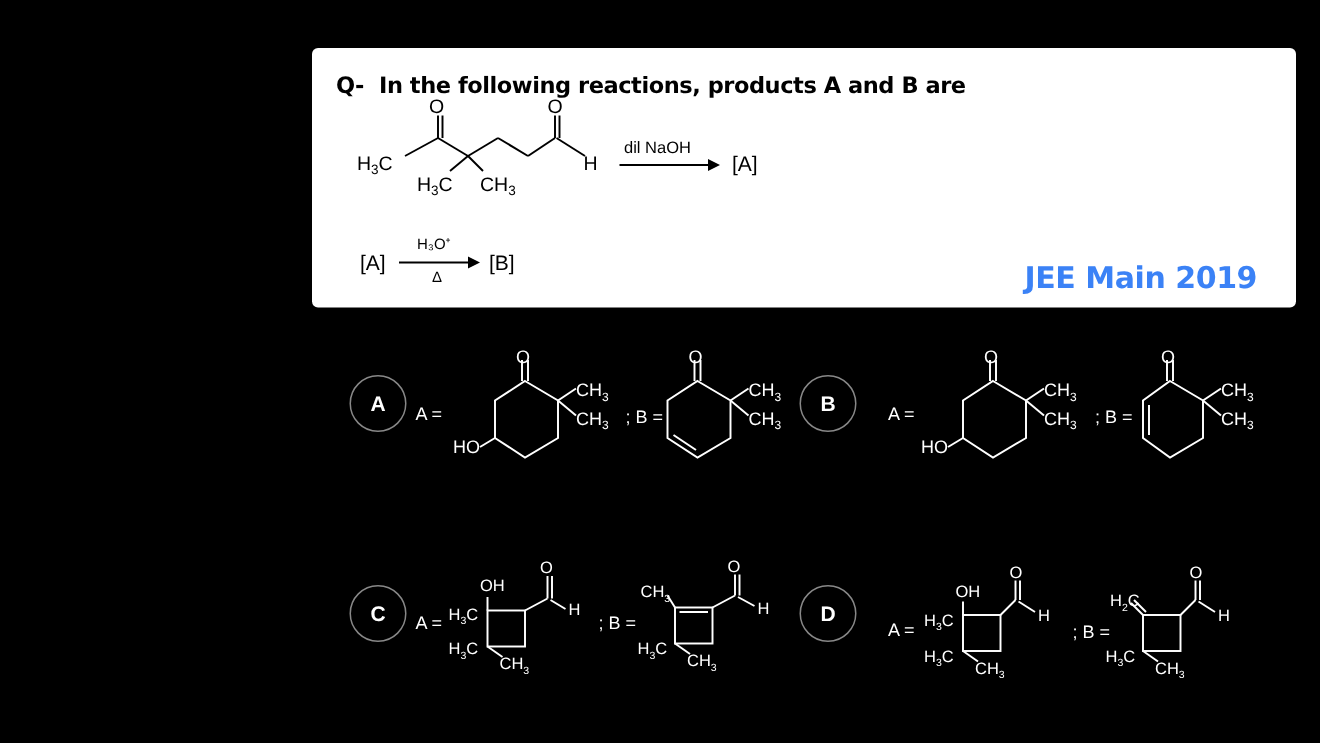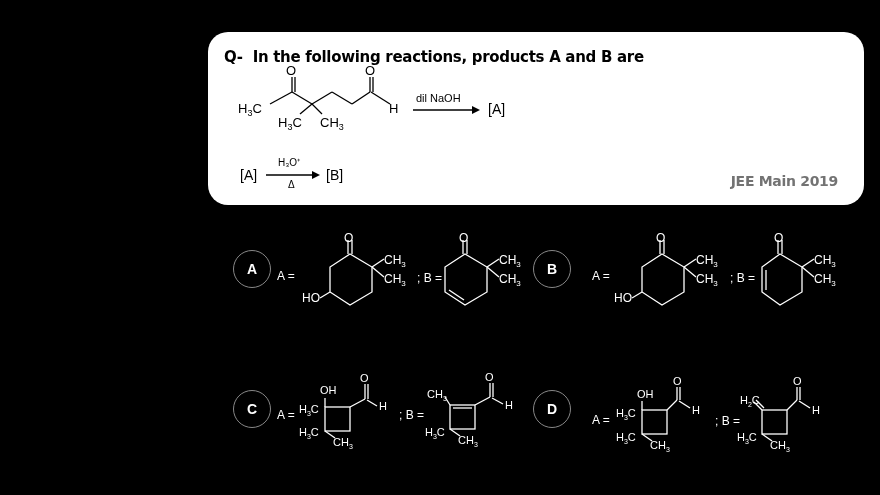--- a/index.html
+++ b/index.html
@@ -1,23 +1,23 @@
 <!DOCTYPE html>
 <html><head>
 <meta charset="utf-8">
 <style>
   html, body { margin:0; padding:0; }
   body { width:880px; height:495px; background:#000; position:relative; overflow:hidden;
          font-family:"Liberation Sans", sans-serif; color:#fff; }
   .card { position:absolute; left:208px; top:32px; width:656px; height:173px; background:#fff;
-          border-radius:20px; color:#000; }
+          border-radius:4px; color:#000; }
   .q-title { position:absolute; left:16px; top:16px; font-weight:bold; font-size:15px;
              font-family:"DejaVu Sans", sans-serif; letter-spacing:-0.3px; }
   .q-title .qno { margin-right:10px; }
-  .exam { position:absolute; right:26px; top:141px; color:#737373; font-weight:bold; font-size:14px;
+  .exam { position:absolute; right:26px; top:141px; color:#3b82f6; font-weight:bold; font-size:20px;
           font-family:"DejaVu Sans", sans-serif; letter-spacing:-0.3px; }
   svg { position:absolute; overflow:visible; }
   svg text { font-family:"Liberation Sans", sans-serif; }
   .opt-badge { position:absolute; width:38px; height:38px; border:1px solid #888; border-radius:50%;
                display:flex; align-items:center; justify-content:center; font-weight:bold; font-size:14px;
                color:#fff; box-sizing:border-box; }
   .lbl { position:absolute; font-size:12px; color:#fff; }
 </style>
 </head>
 <body>

